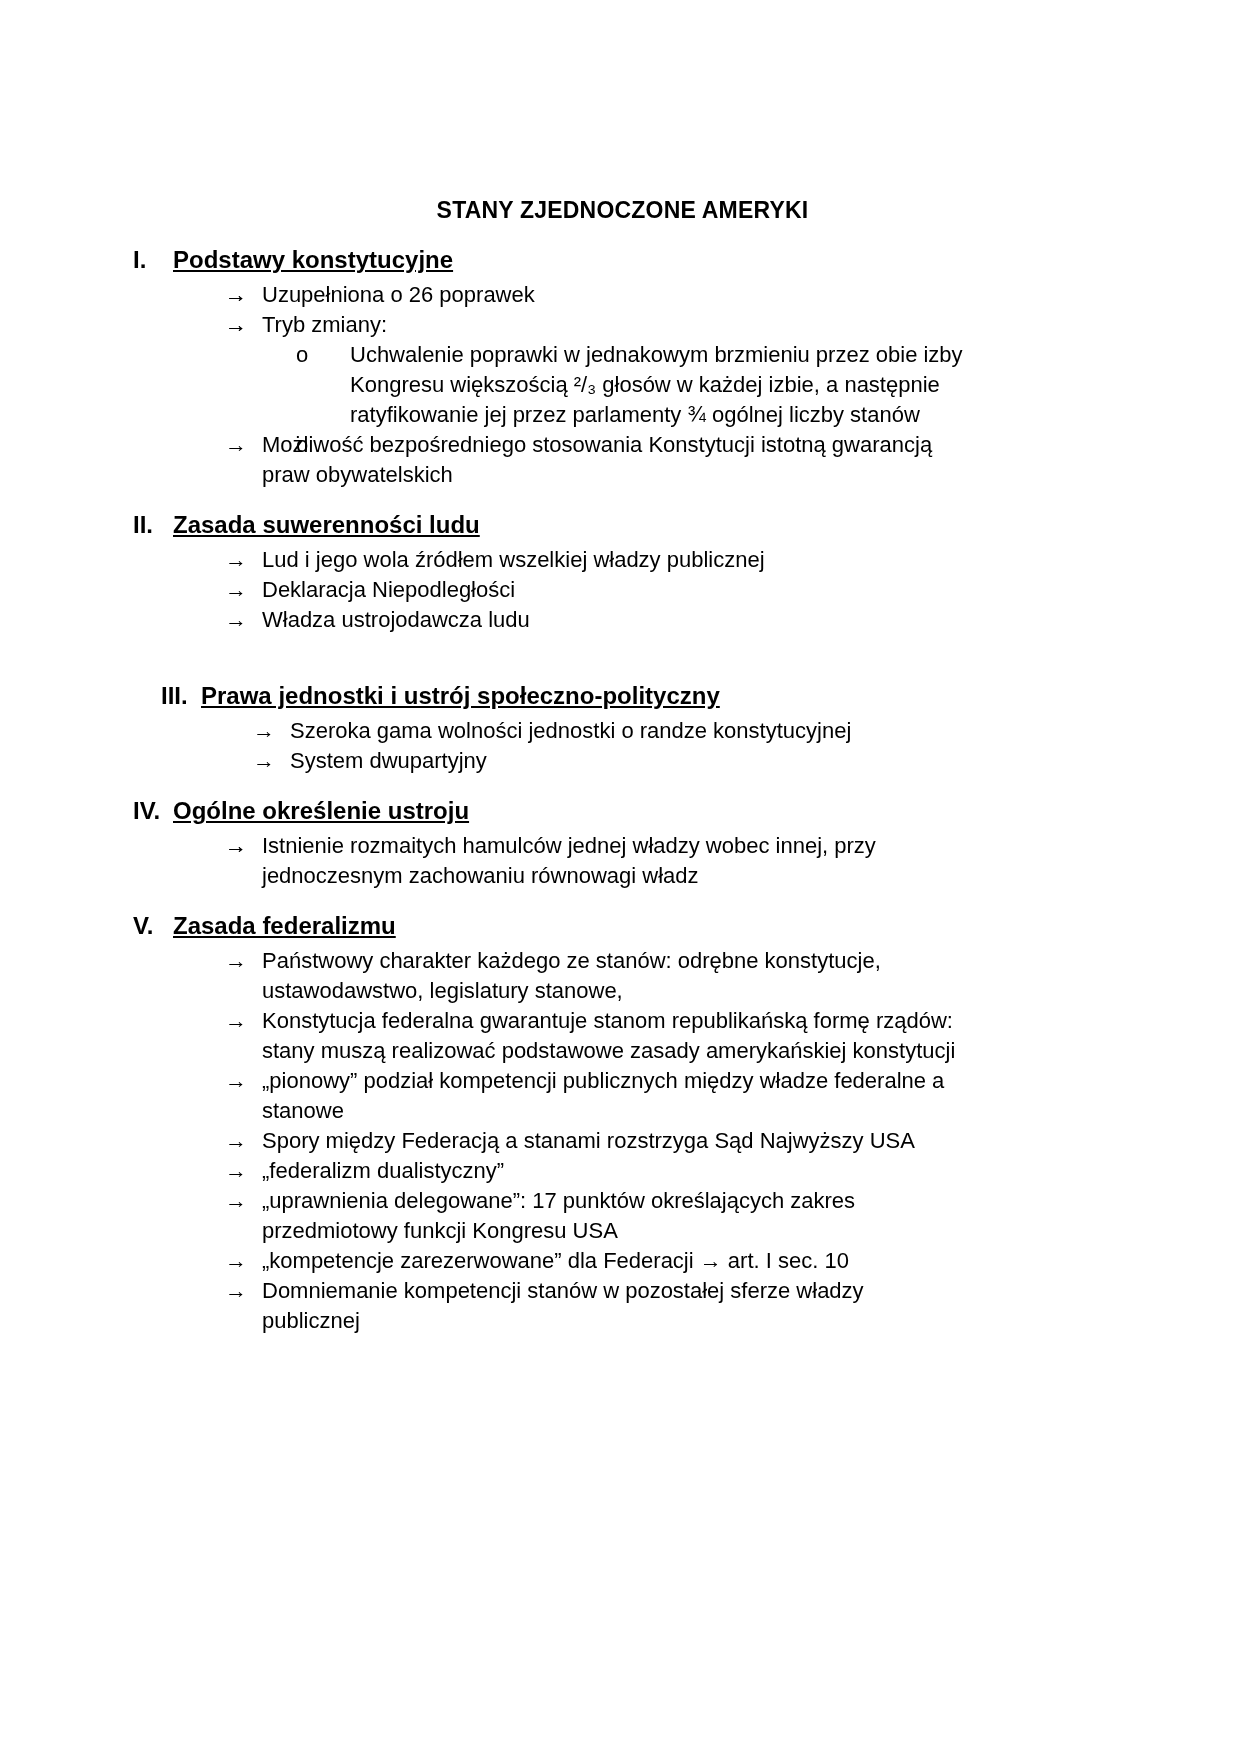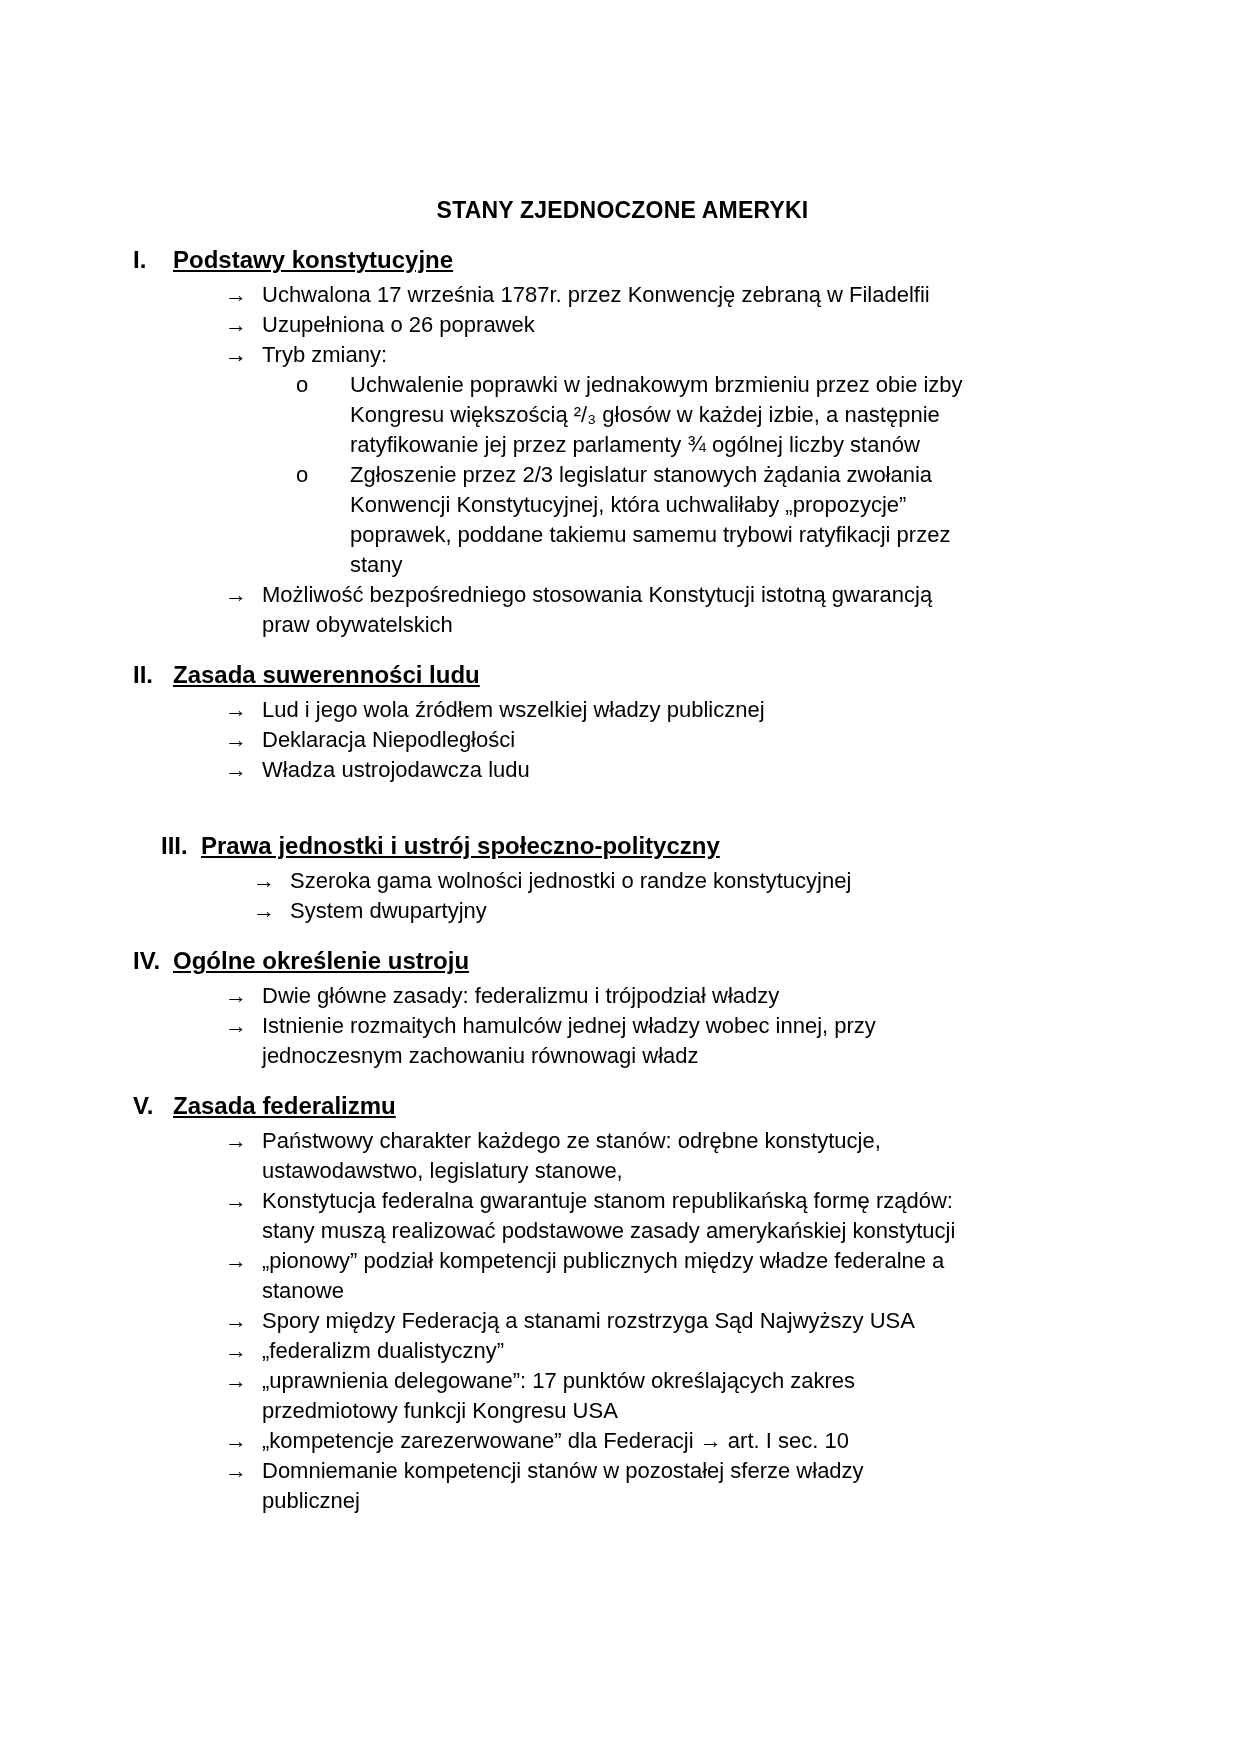--- a/index.html
+++ b/index.html
@@ -71,45 +71,40 @@
 <main class="page">
   <h1 class="doc-title">STANY ZJEDNOCZONE AMERYKI</h1>
   <div id="sections">
       <section class="section">
         <div class="heading">
           <span class="num">I.</span>
           <span class="htext">Podstawy konstytucyjne</span>
         </div>
         <div class="item">
           <span class="bullet">→</span>
-          <span class="txt">Uchwalona 17 września 1787r. przez Konwencję zebraną w Filadelfii</span>
         </div>
         <div class="item">
           <span class="bullet">→</span>
           <span class="txt">Uzupełniona o 26 poprawek</span>
         </div>
         <div class="item">
           <span class="bullet">→</span>
         </div>
         <div class="item">
           <span class="bullet">→</span>
           <span class="txt">Tryb zmiany:</span>
         </div>
         <div class="item item--sub">
           <span class="bullet">o</span>
           <span class="txt">Uchwalenie poprawki w jednakowym brzmieniu przez obie izby
 Kongresu większością ²/₃ głosów w każdej izbie, a następnie
 ratyfikowanie jej przez parlamenty ¾ ogólnej liczby stanów</span>
         </div>
         <div class="item item--sub">
           <span class="bullet">o</span>
-          <span class="txt">Zgłoszenie przez 2/3 legislatur stanowych żądania zwołania
-Konwencji Konstytucyjnej, która uchwaliłaby „propozycje”
-poprawek, poddane takiemu samemu trybowi ratyfikacji przez
-stany</span>
         </div>
         <div class="item">
           <span class="bullet">→</span>
           <span class="txt">Możliwość bezpośredniego stosowania Konstytucji istotną gwarancją
 praw obywatelskich</span>
         </div>
       </section>
       <section class="section">
         <div class="heading">
           <span class="num">II.</span>
@@ -142,21 +137,20 @@
           <span class="txt">System dwupartyjny</span>
         </div>
       </section>
       <section class="section">
         <div class="heading">
           <span class="num">IV.</span>
           <span class="htext">Ogólne określenie ustroju</span>
         </div>
         <div class="item">
           <span class="bullet">→</span>
-          <span class="txt">Dwie główne zasady: federalizmu i trójpodział władzy</span>
         </div>
         <div class="item">
           <span class="bullet">→</span>
           <span class="txt">Istnienie rozmaitych hamulców jednej władzy wobec innej, przy
 jednoczesnym zachowaniu równowagi władz</span>
         </div>
       </section>
       <section class="section">
         <div class="heading">
           <span class="num">V.</span>

